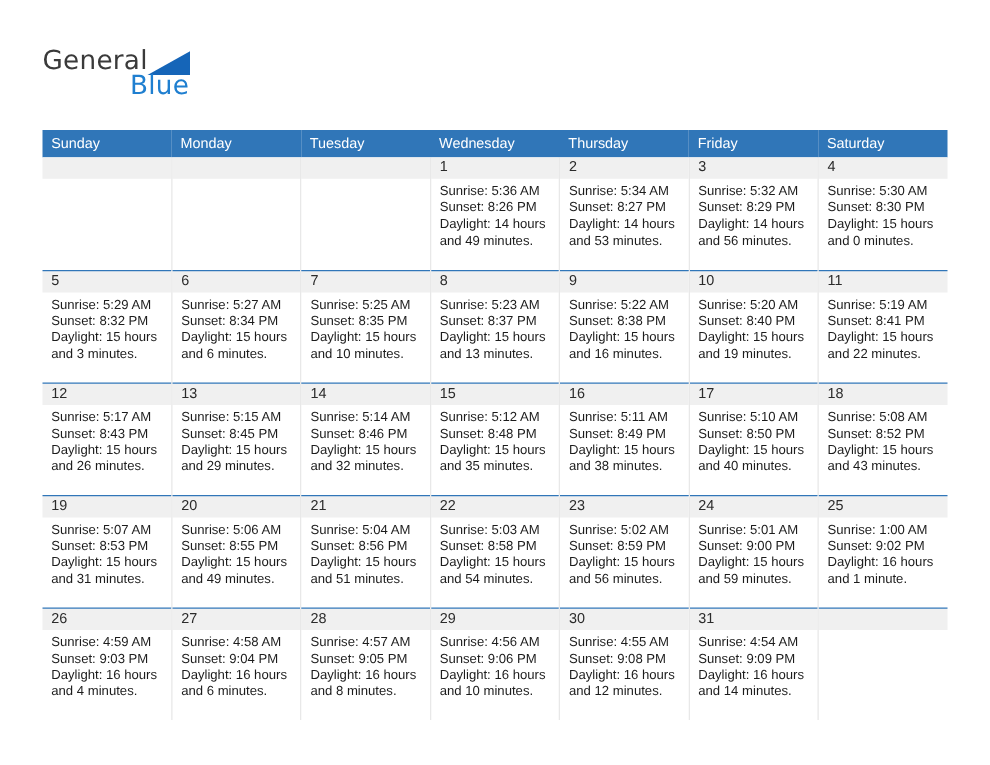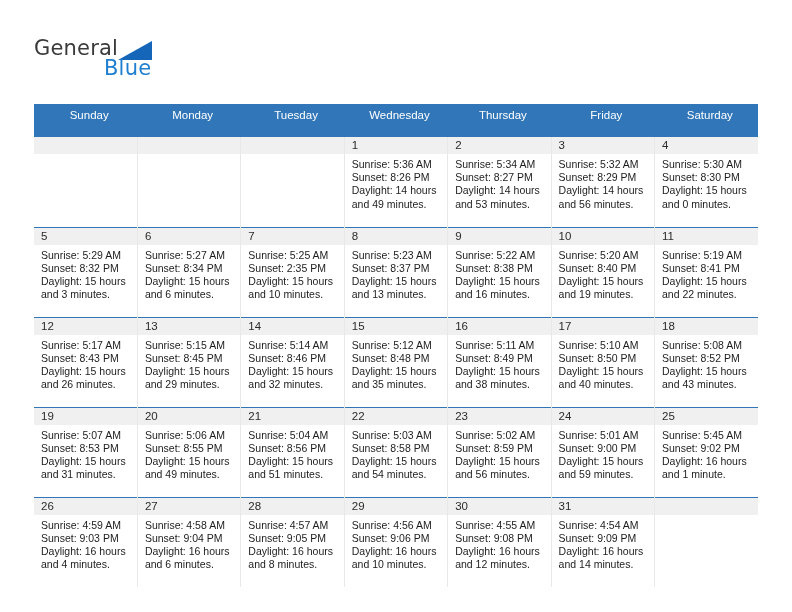--- a/index.html
+++ b/index.html
@@ -101,22 +101,22 @@
   table.cal-table {
     width: 724px;
     border-collapse: collapse;
     table-layout: fixed;
   }
   table.cal-table th {
     background: #3076b8;
     color: #ffffff;
     font-size: 11.5px;
     font-weight: 400;
-    text-align: center;
-    padding: 5px 0 16px 7px;
+    text-align: left;
+    padding: 5px 0 5px 7px;
     height: 19px;
     box-sizing: border-box;
     border: none;
     font-family: "Liberation Sans", sans-serif;
   }
   table.cal-table td {
     vertical-align: top;
     padding: 0;
     border-top: 1.3px solid #3076b8;
     border-right: 1px solid #e8e8e8;
@@ -249,21 +249,21 @@
                 <div>Sunrise: 5:27 AM</div>
                 <div>Sunset: 8:34 PM</div>
                 <div>Daylight: 15 hours</div>
                 <div>and 6 minutes.</div>
               </div>
             </td>
             <td>
               <div class="daynum-band">7</div>
               <div class="day-body">
                 <div>Sunrise: 5:25 AM</div>
-                <div>Sunset: 2:35 PM</div>
+                <div>Sunset: 8:35 PM</div>
                 <div>Daylight: 15 hours</div>
                 <div>and 10 minutes.</div>
               </div>
             </td>
             <td>
               <div class="daynum-band">8</div>
               <div class="day-body">
                 <div>Sunrise: 5:23 AM</div>
                 <div>Sunset: 8:37 PM</div>
                 <div>Daylight: 15 hours</div>
@@ -414,21 +414,21 @@
               <div class="day-body">
                 <div>Sunrise: 5:01 AM</div>
                 <div>Sunset: 9:00 PM</div>
                 <div>Daylight: 15 hours</div>
                 <div>and 59 minutes.</div>
               </div>
             </td>
             <td>
               <div class="daynum-band">25</div>
               <div class="day-body">
-                <div>Sunrise: 5:45 AM</div>
+                <div>Sunrise: 1:00 AM</div>
                 <div>Sunset: 9:02 PM</div>
                 <div>Daylight: 16 hours</div>
                 <div>and 1 minute.</div>
               </div>
             </td>
           </tr>
           <tr class="week-row">
             <td>
               <div class="daynum-band">26</div>
               <div class="day-body">

